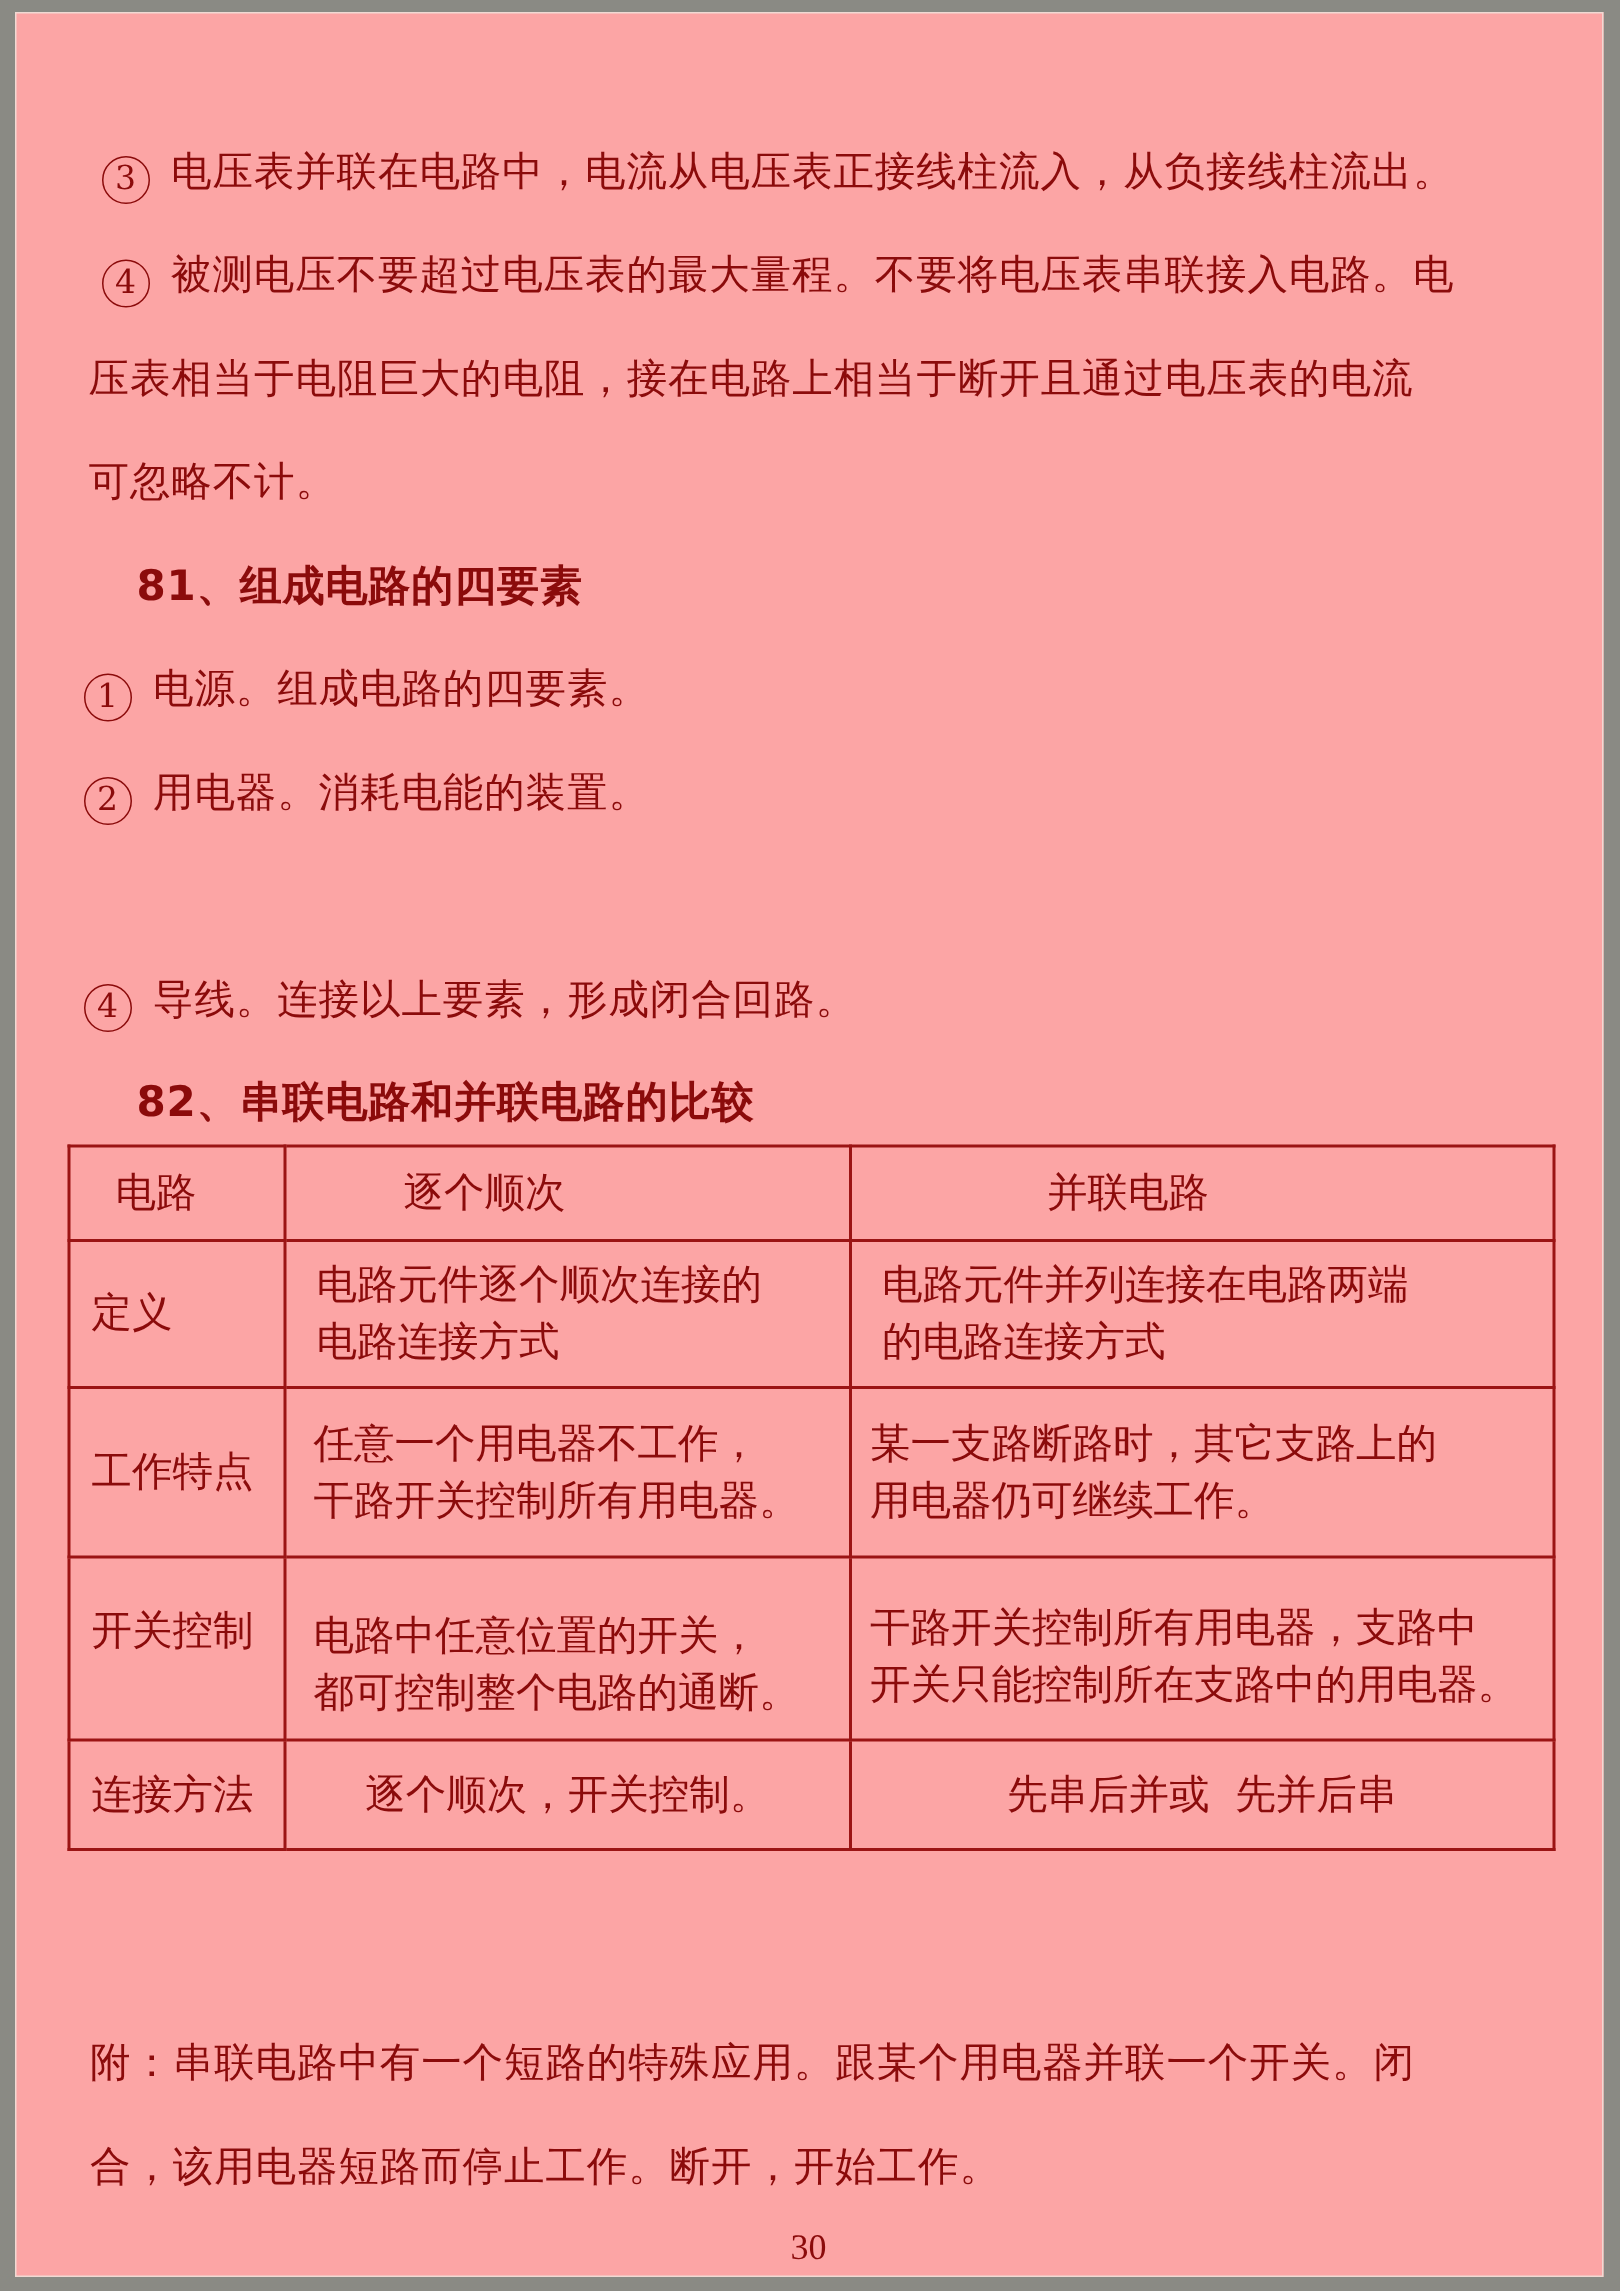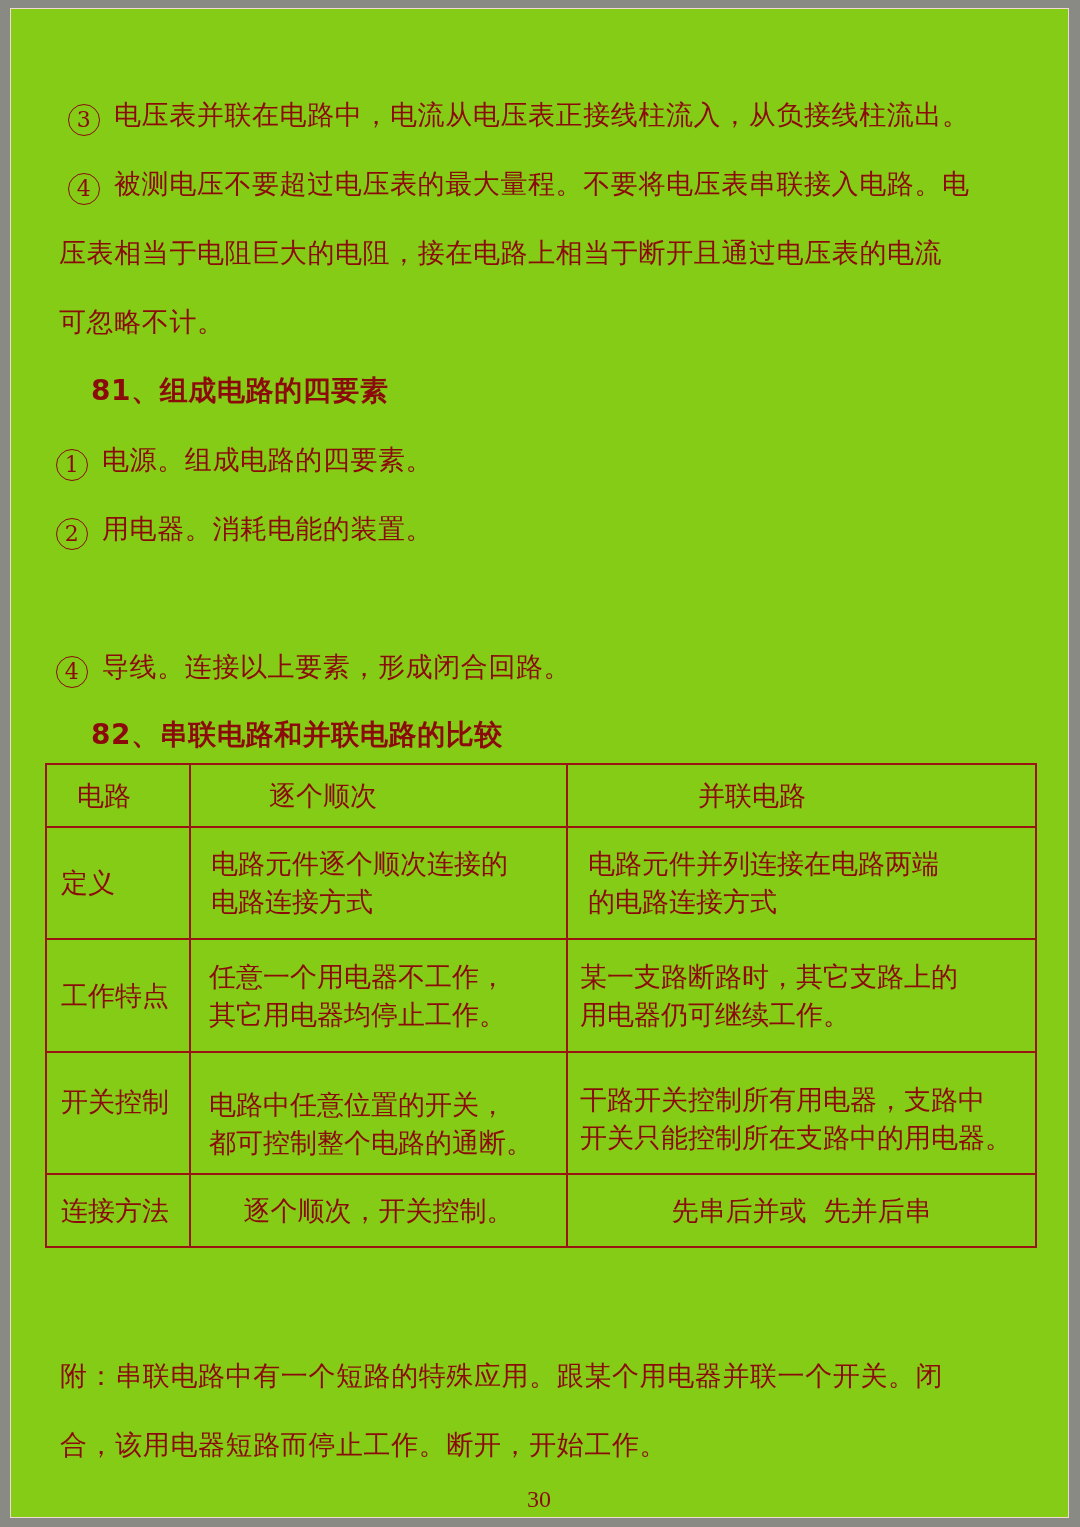--- a/index.html
+++ b/index.html
@@ -2,41 +2,41 @@
 <html><head>
 <meta charset="utf-8">
 <style>
   html, body { margin:0; padding:0; }
   body {
     width:1080px; height:1527px; background:#8a8a84; position:relative; overflow:hidden;
     font-family:"DejaVu Sans", "Liberation Sans", sans-serif; color:#8b0b0b;
   }
   .page {
     position:absolute; left:10px; top:8px; width:1059px; height:1510px;
-    background:#84cc16; box-shadow: inset 0 0 0 1px #f1d9d3;
+    background:#fca5a5; box-shadow: inset 0 0 0 1px #f1d9d3;
   }
   .line {
     position:absolute; left:58px; font-size:27px; line-height:34px; white-space:nowrap;
     letter-spacing:0.6px;
   }
   .circ {
     display:inline-block; width:30px; height:30px; border:1.6px solid #8b0b0b; border-radius:50%;
     font-family:"DejaVu Serif", "Liberation Serif", serif; font-size:22px; line-height:30px;
     text-align:center; margin-right:14px; vertical-align:-3px; box-sizing:content-box;
   }
   .heading { font-weight:bold; font-size:28px;margin-left:33px; }
   table.cmp {
     position:absolute; left:45px; top:763px; width:990px; border-collapse:collapse;
     table-layout:fixed; font-size:27px; line-height:38px;
   }
   table.cmp td { border:2px solid #9b1414; padding:0 0 0 14px; vertical-align:middle; white-space:nowrap; }
   table.cmp col.c1 { width:144px; }
   table.cmp col.c2 { width:377px; }
   table.cmp col.c3 { width:469px; }
-  .r0 { height:63px; } .r1 { height:112px; } .r2 { height:103px; }
+  .r0 { height:63px; } .r1 { height:98px; } .r2 { height:103px; }
   .r3 { height:113px; } .r4 { height:122px; } .r5 { height:73px; }
   .center { text-align:center; padding-left:0 !important; }
   .cell-text { display:block; }
   .pagenum {
     position:absolute; left:527px; top:1486px; font-family:"Liberation Serif", serif; font-size:24px;
   }
 </style>
 </head>
 <body>
 
@@ -86,21 +86,21 @@
     </td>
     <td style="padding-left:20px">
       <span class="cell-text">电路元件并列连接在电路两端</span>
       <span class="cell-text">的电路连接方式</span>
     </td>
   </tr>
   <tr class="r3">
     <td>工作特点</td>
     <td style="padding-left:18px">
       <span class="cell-text">任意一个用电器不工作，</span>
-      <span class="cell-text">其它用电器均停止工作。</span>
+      <span class="cell-text">干路开关控制所有用电器。</span>
     </td>
     <td style="padding-left:12px">
       <span class="cell-text">某一支路断路时，其它支路上的</span>
       <span class="cell-text">用电器仍可继续工作。</span>
     </td>
   </tr>
   <tr class="r4">
     <td style="vertical-align:top;padding-top:30px">开关控制</td>
     <td style="padding-left:18px;padding-top:22px">
       <span class="cell-text">电路中任意位置的开关，</span>

